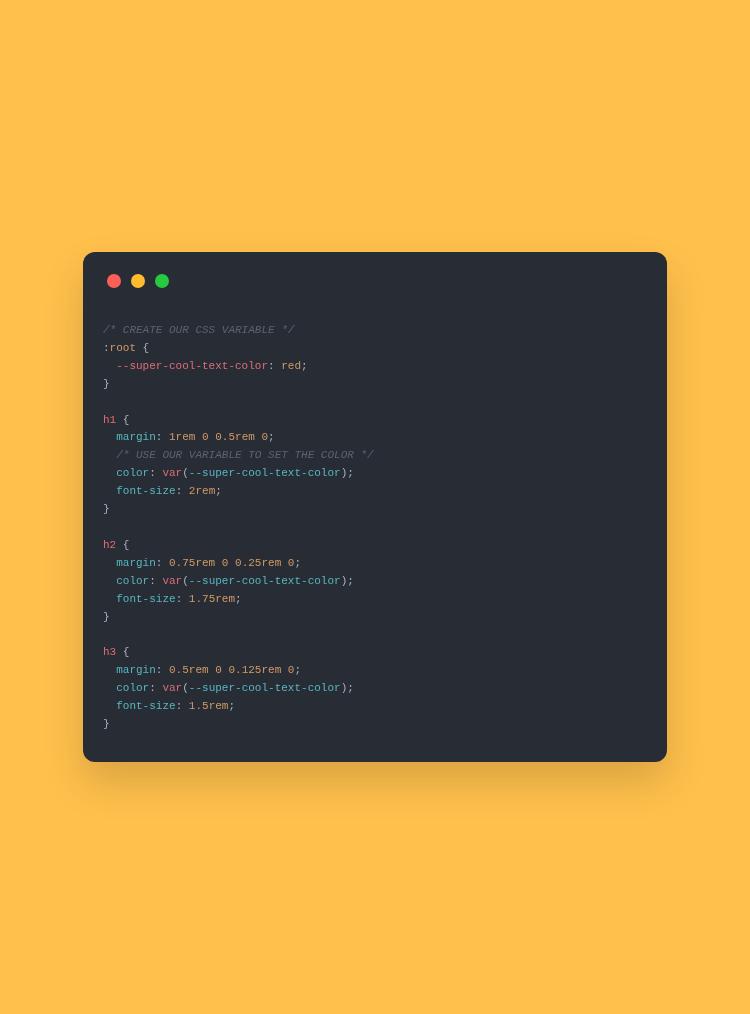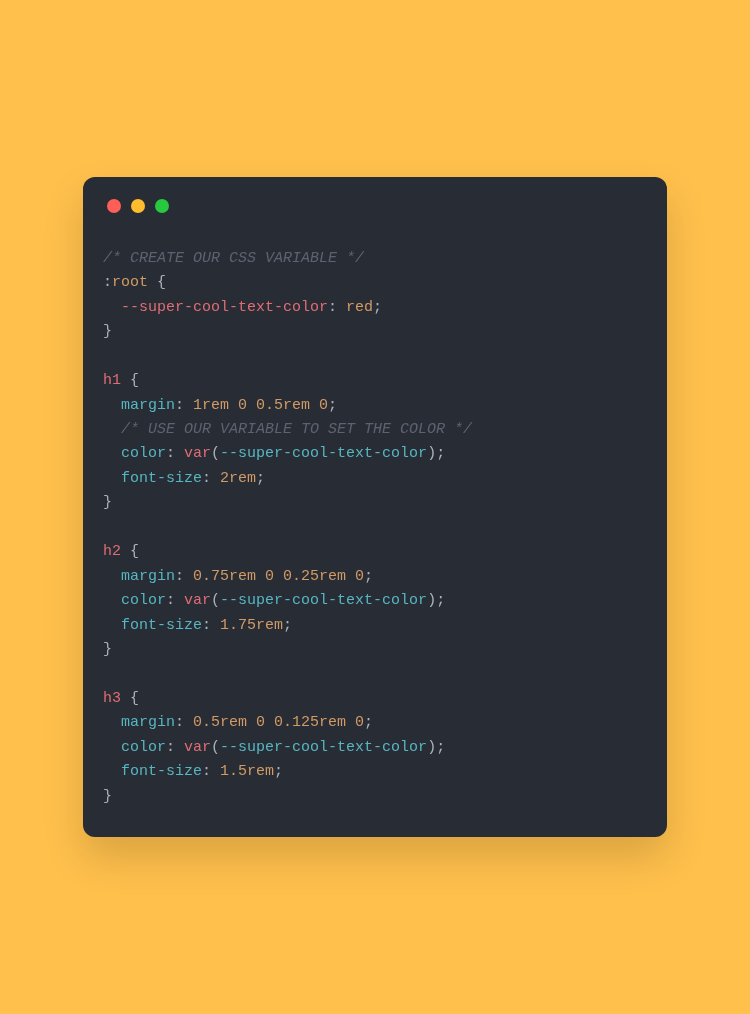--- a/index.html
+++ b/index.html
@@ -26,21 +26,21 @@
     margin-bottom: 34px;
     margin-left: 4px;
   }
   .tl { width: 14px; height: 14px; border-radius: 50%; }
   .tl.red { background: #ff5f56; }
   .tl.yellow { background: #ffbd2e; }
   .tl.green { background: #27c93f; }
   pre.code {
     margin: 0;
     font-family: inherit;
-    font-size: 15px;
+    font-size: 11px;
     line-height: 1.63;
     color: #abb2bf;
     white-space: pre;
   }
   .c-comment   { color: #5c6370; font-style: italic; }
   .c-selector  { color: #e06c75; }
   .c-pseudo    { color: #d19a66; }
   .c-punct     { color: #abb2bf; }
   .c-prop      { color: #56b6c2; }
   .c-value     { color: #d19a66; }

